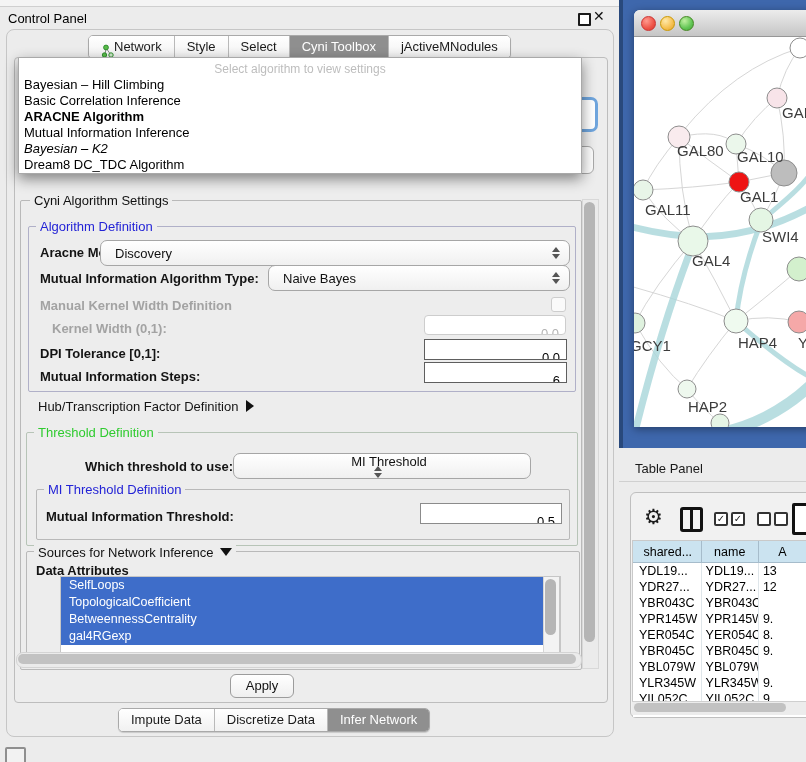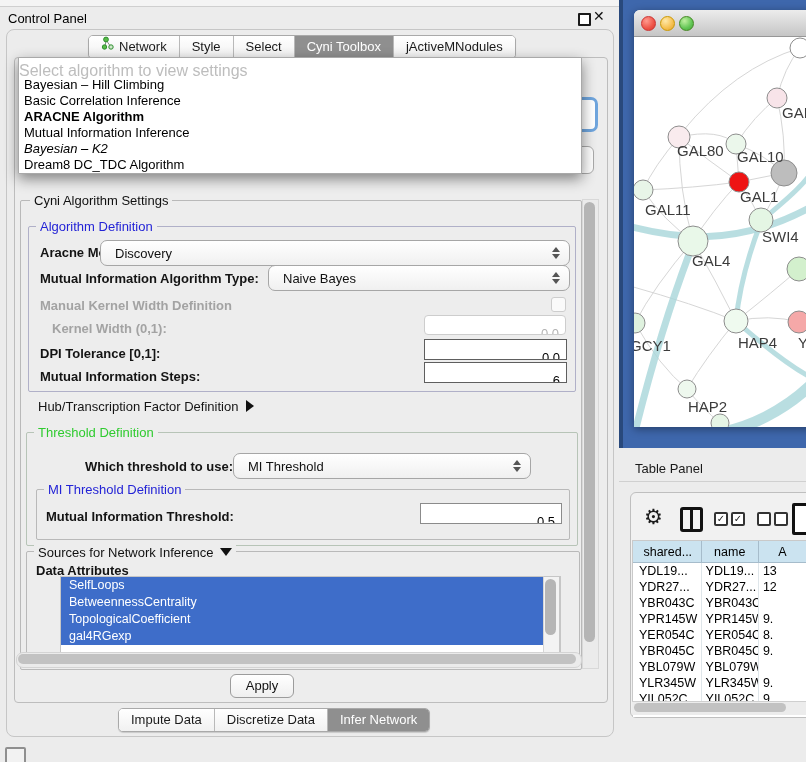--- a/index.html
+++ b/index.html
@@ -13,29 +13,29 @@
   #topstrip{left:0;top:0;width:620px;height:6px;background:#f4f4f4;border-bottom:1px solid #cfcfcf;}
   #cp-title{left:8px;top:11px;font-size:13px;color:#000;}
   #cp-float{left:578px;top:13px;width:9px;height:9px;border:2px solid #1a1a1a;border-radius:1px;background:#fff;}
   #cp-close{left:593px;top:8px;font-size:14px;font-weight:bold;color:#111;}
   #cp-frame{left:6px;top:29px;width:606px;height:706px;border:1px solid #c6c6c6;border-radius:8px;}
   #content{left:14px;top:57px;width:592px;height:644px;background:#ededed;border:1px solid #bdbdbd;border-radius:4px;}
   
   .tabbar{display:inline-flex;border:1px solid #a9a9a9;border-radius:5px;overflow:hidden;background:#fff;
           box-shadow:0 1px 1px rgba(0,0,0,.15);}
   .tab{height:22px;line-height:22px;padding:0 12px;font-size:13px;color:#1a1a1a;background:linear-gradient(#ffffff,#f1f1f1);
-       border-left:1px solid #b9b9b9;display:flex;align-items:flex-start;gap:5px;cursor:default;}
+       border-left:1px solid #b9b9b9;display:flex;align-items:flex-end;cursor:default;}
   .tab:first-child{border-left:none;}
   .tab.sel{background:#8f8f8f;color:#fff;}
   #top-tabs{left:88px;top:35px;}
   #bottom-tabs{left:118px;top:708px;}
   
   #popup{left:18px;top:57px;width:562px;height:115px;background:#fff;border:1px solid #a9a9a9;
          box-shadow:0 5px 14px rgba(0,0,0,.45);z-index:30;border-radius:1px;}
-  #popup .ph{position:absolute;left:0;top:4px;width:100%;text-align:left;font-size:16px;color:#bdbdbd;}
+  #popup .ph{position:absolute;left:0;top:4px;width:100%;text-align:center;font-size:12px;color:#bdbdbd;}
   .algo-item{position:absolute;left:5px;font-size:13px;color:#000;white-space:nowrap;}
   
   #sliver-combo{left:572px;top:97px;width:20px;height:29px;border:3px solid #6fa5dd;border-radius:7px;background:#fff;z-index:2;}
   #sliver-field{left:566px;top:146px;width:26px;height:26px;border:1px solid #a9a9a9;border-radius:6px;background:#fcfcfc;z-index:2;}
   
   .group{border:1px solid #b9b9b9;border-radius:2px;}
   .legend{position:absolute;font-size:13px;background:#ededed;padding:0 4px;white-space:nowrap;z-index:3;}
   .leg-blue{color:#2323d6;}
   .leg-green{color:#2fcb2f;}
   
@@ -175,40 +175,40 @@
 
 <span class="abs lbl b" style="left:40px;top:369px;">Mutual Information Steps:</span>
 <input class="numfield hard" style="left: 424px; top: 362px; width: 143px; height: 21px;" value="6">
 
 <span class="abs lbl" style="left:38px;top:399px;"><span>Hub/Transcription Factor Definition</span><span class="tri-r"></span></span>
 
 <div class="abs group" style="left:26px;top:432px;width:550px;height:112px;border-color:#b7c4b7;"></div>
 <span class="legend leg-green" style="left:34px;top:425px;">Threshold Definition</span>
 
 <span class="abs lbl b" style="left:85px;top:459px;">Which threshold to use:</span>
-<div class="combo" style="left:233px;top:453px;width:296px;">
+<div class="combo" style="left:233px;top:453px;width:296px;flex-direction:column;">
   <span class="txt">MI Threshold</span>
   <span class="spin">
       <i class="up"></i>
       <i class="dn"></i>
     </span>
 </div>
 
 <div class="abs group" style="left:36px;top:489px;width:532px;height:49px;"></div>
 <span class="legend leg-blue" style="left:44px;top:482px;">MI Threshold Definition</span>
 <span class="abs lbl b" style="left:46px;top:509px;">Mutual Information Threshold:</span>
 <input class="numfield soft" style="left: 420px; top: 503px; width: 142px; height: 21px;" value="0.5">
 
 <div class="abs group" style="left:26px;top:551px;width:552px;height:108px;"></div>
 <span class="legend" style="left:34px;top:545px;color:#111;"><span>Sources for Network Inference</span><span class="tri-d"></span></span>
 <span class="abs lbl b" style="left:36px;top:563px;">Data Attributes</span>
 <div class="abs" id="attr-list">
     <div class="attr-row">SelfLoops</div>
+    <div class="attr-row">TopologicalCoefficient</div>
     <div class="attr-row">BetweennessCentrality</div>
-    <div class="attr-row">TopologicalCoefficient</div>
     <div class="attr-row">gal4RGexp</div>
   </div>
 <div class="abs" id="attr-vscroll"></div>
 <div class="abs" id="attr-thumb"></div>
 
 <div class="abs" id="hscroll"></div>
 <div class="abs" id="hthumb"></div>
 <div class="abs" id="vscroll"></div>
 <div class="abs" id="vthumb"></div>
 

